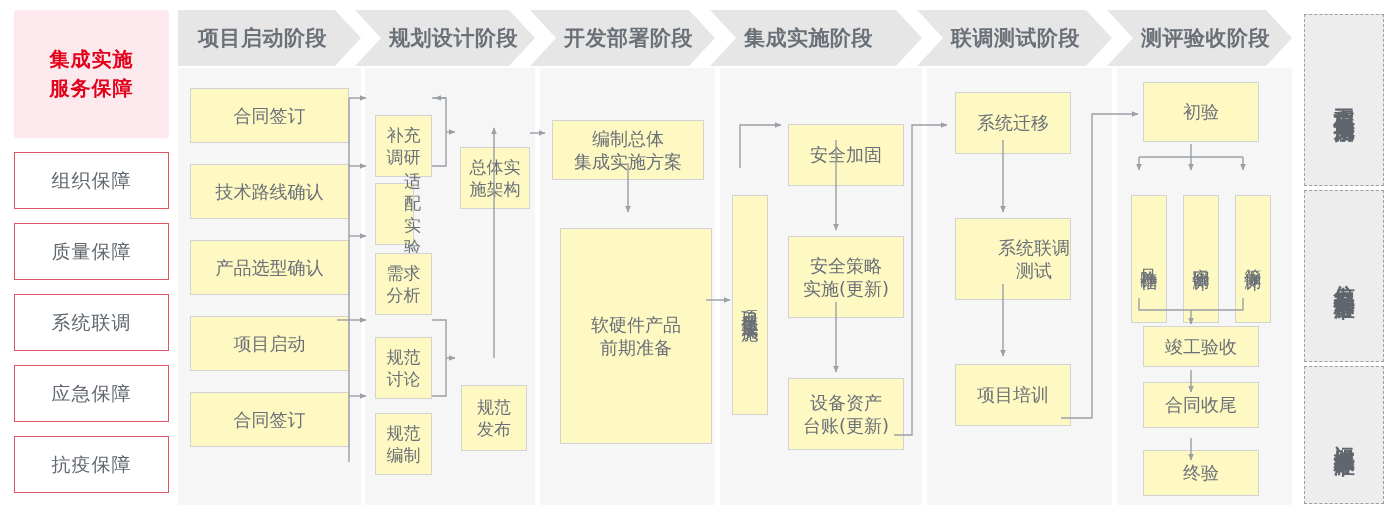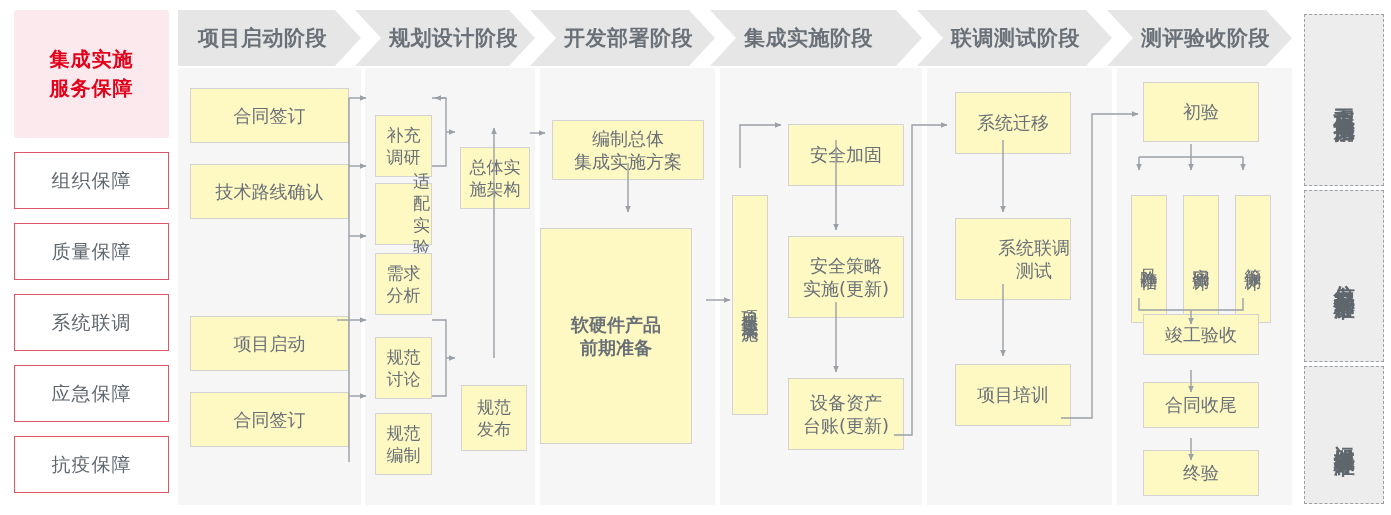--- a/index.html
+++ b/index.html
@@ -101,39 +101,42 @@
     <div class="phase-head arrow">
       <span>项目启动阶段</span>
     </div>
     <div class="phase-body" style="height:437px;">
       <div class="node" style="left:12px;top:20px;width:159px;height:55px;">
         <span>合同签订</span>
       </div>
       <div class="node" style="left:12px;top:96px;width:159px;height:55px;justify-content:center;">
         <span>技术路线确认</span>
       </div>
+      <div class="node" style="left:12px;top:172px;width:159px;height:55px;">
+        <span>产品选型确认</span>
+      </div>
       <div class="node" style="left:12px;top:248px;width:159px;height:55px;">
         <span>项目启动</span>
       </div>
       <div class="node" style="left:12px;top:324px;width:159px;height:55px;">
         <span>合同签订</span>
       </div>
     </div>
   </div>
 
   <div class="phase" style="left:355px;width:180px;">
     <div class="phase-head arrow arrow-in">
       <span>规划设计阶段</span>
     </div>
     <div class="phase-body" style="height:437px;margin-left:10px;width:170px;">
       <div class="node sm" style="left:10px;top:20px;width:57px;height:62px;">
         <span style="white-space:pre-line">补充
 调研</span>
       </div>
-      <div class="node sm" style="left:10px;top:88px;width:57px;height:62px;padding-left:36px;">
+      <div class="node sm" style="left:10px;top:88px;width:39px;height:62px;padding-left:36px;">
         <span style="white-space:pre-line">适配
 实验</span>
       </div>
       <div class="node sm" style="left:10px;top:158px;width:57px;height:62px;">
         <span style="white-space:pre-line">需求
 分析</span>
       </div>
       <div class="node sm" style="left:10px;top:242px;width:57px;height:62px;">
         <span style="white-space:pre-line">规范
 讨论</span>
@@ -155,21 +158,21 @@
 
   <div class="phase" style="left:530px;width:185px;">
     <div class="phase-head arrow arrow-in">
       <span>开发部署阶段</span>
     </div>
     <div class="phase-body" style="height:437px;margin-left:10px;width:175px;">
       <div class="node" style="left:12px;top:52px;width:152px;height:60px;text-align:center;">
         <span style="white-space:pre-line">编制总体
 集成实施方案</span>
       </div>
-      <div class="node" style="left:0;top:160px;width:152px;height:216px;font-weight:bold;">
+      <div class="node" style="left:20px;top:160px;width:152px;height:216px;">
         <span style="white-space:pre-line">软硬件产品
 前期准备</span>
       </div>
     </div>
   </div>
 
   <div class="phase" style="left:710px;width:212px;">
     <div class="phase-head arrow arrow-in">
       <span>集成实施阶段</span>
     </div>
@@ -219,21 +222,21 @@
       </div>
       <div class="node sm vert" style="left:14px;top:100px;width:36px;height:128px;">
         <span>风险评估</span>
       </div>
       <div class="node sm vert" style="left:66px;top:100px;width:36px;height:128px;">
         <span>密码测评</span>
       </div>
       <div class="node sm vert" style="left:118px;top:100px;width:36px;height:128px;">
         <span>等保测评</span>
       </div>
-      <div class="node" style="left:26px;top:246px;width:116px;height:41px;">
+      <div class="node" style="left:26px;top:258px;width:116px;height:41px;">
         <span>竣工验收</span>
       </div>
       <div class="node" style="left:26px;top:314px;width:116px;height:46px;">
         <span>合同收尾</span>
       </div>
       <div class="node" style="left:26px;top:382px;width:116px;height:46px;">
         <span>终验</span>
       </div>
     </div>
   </div>

